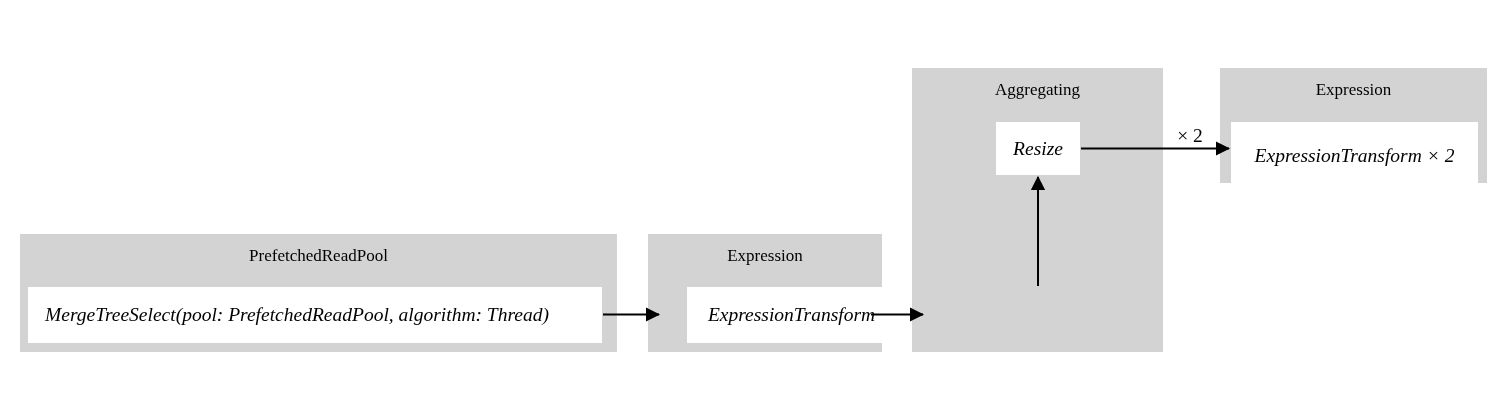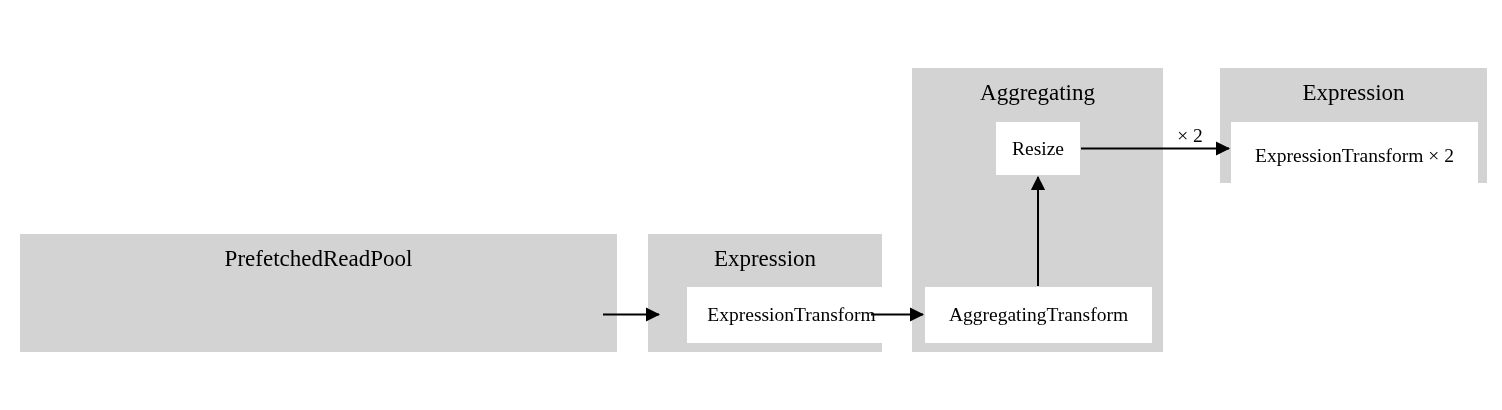--- a/index.html
+++ b/index.html
@@ -18,35 +18,36 @@
   .cluster {
     position: absolute;
     background: #d3d3d3;
     box-sizing: border-box;
   }
   .cluster-label {
     position: absolute;
     left: 0;
     right: 0;
     text-align: center;
-    font-size: 23px;
+    font-size: 17px;
     line-height: 1;
     color: #000000;
     white-space: nowrap;
   }
   .node {
     position: absolute;
     background: #ffffff;
     box-sizing: border-box;
     display: flex;
     align-items: center;
     color: #000000;
     font-size: 19.5px;
     line-height: 1;
     white-space: nowrap;
+    font-style: italic;
   }
   .node.center { justify-content: center; }
   .node.leftpad { padding-left: 17px; }
 
   .edge-svg {
     position: absolute;
     left: 0;
     top: 0;
     width: 1502px;
     height: 410px;
@@ -63,36 +64,36 @@
   }
 </style>
 </head>
 <body>
 
 <div id="canvas">
 
   <div class="cluster" style="left:20px; top:234px; width:597px; height:118px;">
     <div class="cluster-label" style="top:13px;">PrefetchedReadPool</div>
   </div>
+  <div class="node leftpad" style="left:28px; top:287px; width:574px; height:56px;">
+    <span>MergeTreeSelect(pool: PrefetchedReadPool, algorithm: Thread)</span>
+  </div>
 
   <div class="cluster" style="left:648px; top:234px; width:234px; height:118px;">
     <div class="cluster-label" style="top:13px;">Expression</div>
   </div>
   <div class="node center" style="left:687px; top:287px; width:209px; height:56px;">
     <span>ExpressionTransform</span>
   </div>
 
   <div class="cluster" style="left:912px; top:68px; width:251px; height:284px;">
     <div class="cluster-label" style="top:13px;">Aggregating</div>
   </div>
   <div class="node center" style="left:996px; top:122px; width:84px; height:53px;">
     <span>Resize</span>
-  </div>
-  <div class="node center" style="left:925px; top:287px; width:227px; height:56px;">
-    <span>AggregatingTransform</span>
   </div>
 
   <div class="cluster" style="left:1220px; top:68px; width:267px; height:115px;">
     <div class="cluster-label" style="top:13px;">Expression</div>
   </div>
   <div class="node center" style="left:1231px; top:122px; width:247px; height:68px;">
     <span>ExpressionTransform × 2</span>
   </div>
 
   <svg class="edge-svg">

